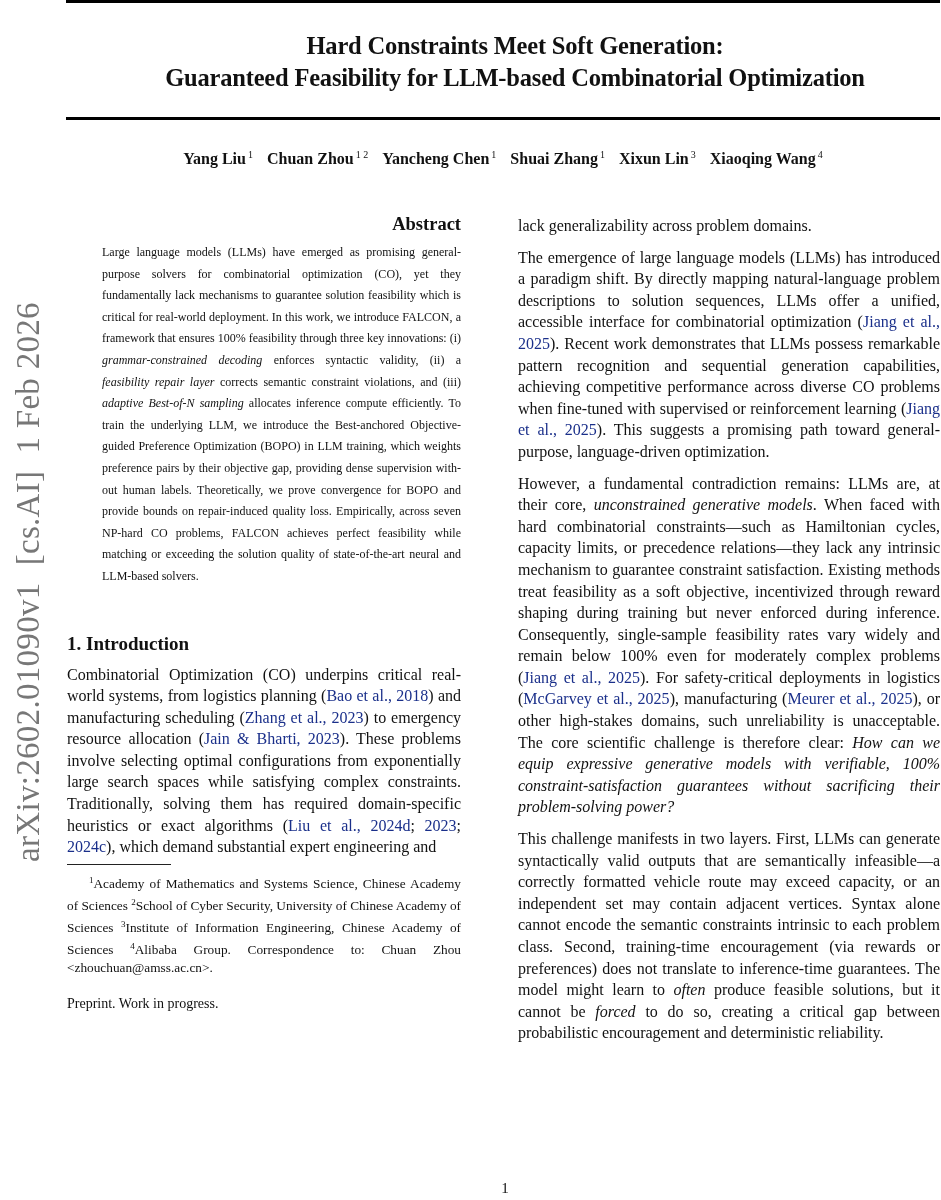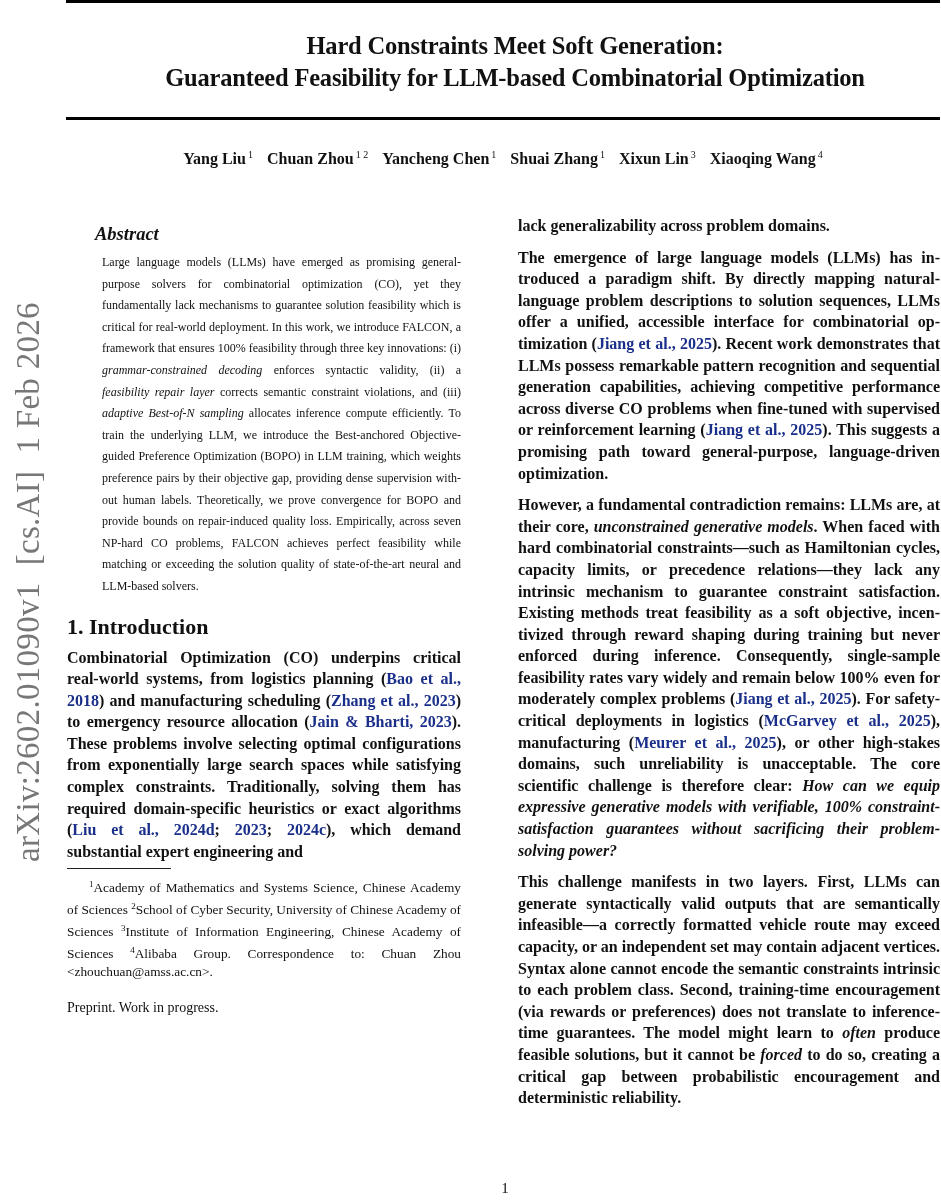--- a/index.html
+++ b/index.html
@@ -26,32 +26,32 @@
   .author sup { font-weight: normal; font-size: 10px; vertical-align: 6px; margin-left: 2px; }
   .arxiv {
     position: absolute; left: -262px; top: 562px; width: 580px; height: 40px;
     transform: rotate(-90deg); transform-origin: center center;
     text-align: center; font-size: 33px; line-height: 40px; color: #777777;
     white-space: pre; letter-spacing: 0.3px;
   }
   .col-left { position: absolute; left: 67px; width: 394px; top: 212px; }
   .col-right { position: absolute; left: 518px; width: 422px; top: 215px; }
   .abstract-head {
-    text-align: left; font-weight: bold; font-size: 18.5px; line-height: 24px;
-    margin: 10px 0 6px 0; padding-left: 28px; font-style: italic;
+    text-align: right; font-weight: bold; font-size: 18.5px; line-height: 24px;
+    margin: 0 0 6px 0; padding-left: 28px;
   }
   .abstract-body {
     margin-left: 35px; width: 359px; font-size: 12px; line-height: 21.6px;
     text-align: justify; hyphens: manual;
   }
   .section-head {
-    font-weight: bold; font-size: 22px; line-height: 24px; margin: 17px 0 8px 0;
+    font-weight: bold; font-size: 19px; line-height: 24px; margin: 44px 0 8px 0;
   }
   p.body {
-    font-size: 16px; line-height: 21.6px; margin: 0; text-align: justify; font-weight: bold;
+    font-size: 16px; line-height: 21.6px; margin: 0; text-align: justify;
   }
   .col-right p.body { margin-bottom: 10px; }
   .cite { color: #1a2f8a; }
   em { font-style: italic; }
   .fn-rule { width: 104px; height: 1px; background: #222; margin: 6px 0 6px 0; }
   .footnote { font-size: 13.3px; line-height: 18px; text-align: justify; }
   .footnote .ind { display: inline-block; width: 22px; }
   .footnote sup { font-size: 9px; vertical-align: 5px; }
   .preprint { font-size: 14px; line-height: 18px; margin-top: 18px; }
   .page-num {

